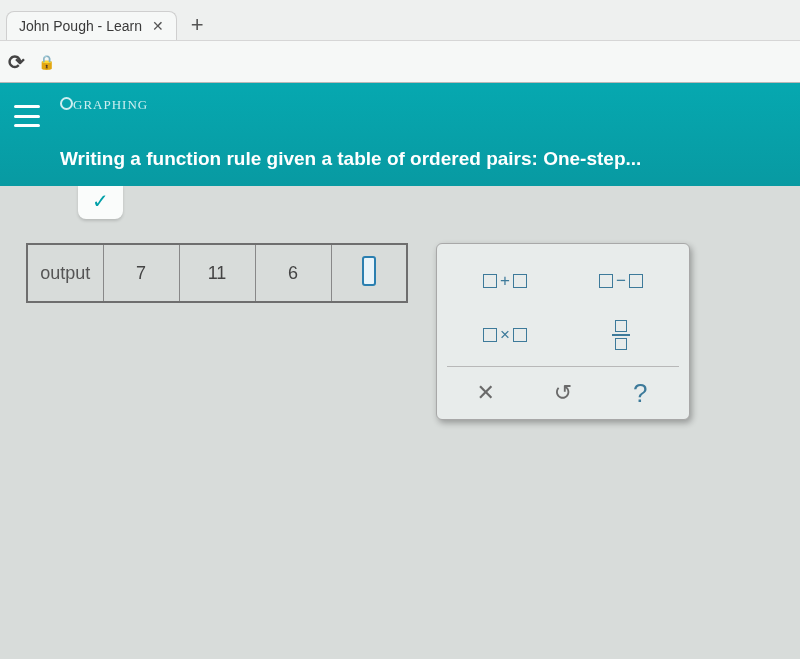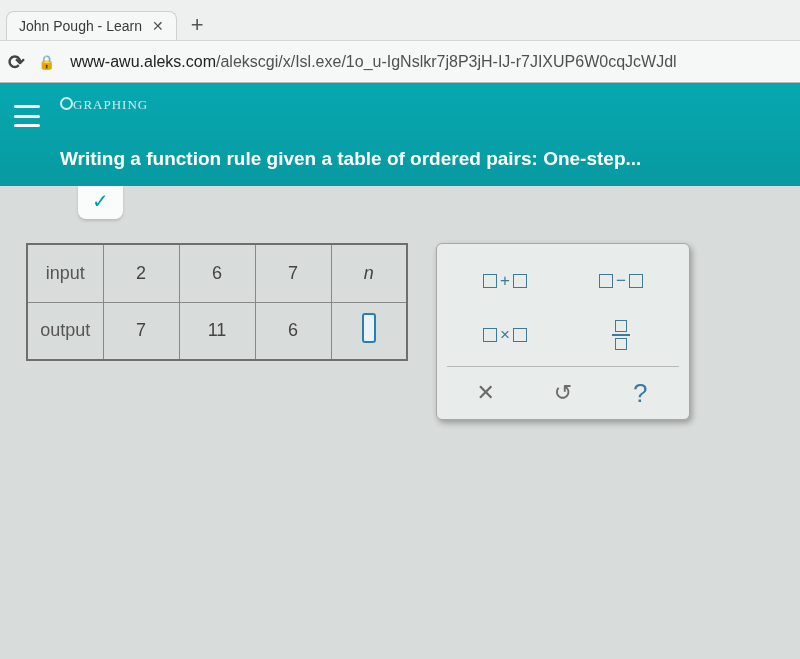--- a/index.html
+++ b/index.html
@@ -244,23 +244,20 @@
   <div class="tab-row">
     <div class="tab">
       <span>John Pough - Learn</span>
       <span class="close">✕</span>
     </div>
     <div class="newtab">+</div>
   </div>
   <div class="addr-row">
     <span class="reload">⟳</span>
     <span class="lock">🔒</span>
-    <span class="url">
-      <span class="host">www-awu.aleks.com</span><span>/alekscgi/x/Isl.exe/1o_u-IgNslkr7j8P3jH-IJ-r7JIXUP6W0cqJcWJdl</span>
-    </span>
   </div>
 </div>
 
 <div class="header-band">
   <div class="hamburger">
     <span></span>
       <span></span>
       <span></span>
   </div>
   <div class="section-label">
@@ -271,27 +268,20 @@
 </div>
 <div class="check-tab">
   <span>✓</span>
 </div>
 
 <div class="content">
 
   <div class="work-row">
     <table class="io-table">
       <tbody>
-          <tr>
-        <td class="label">input</td>
-        <td>2</td>
-        <td>6</td>
-        <td>7</td>
-        <td><span class="var">n</span></td>
-      </tr>
       <tr>
         <td class="label">output</td>
         <td>7</td>
         <td>11</td>
         <td>6</td>
         <td><span class="answer-slot"></span></td>
       </tr>
     </tbody>
       </table>
 

